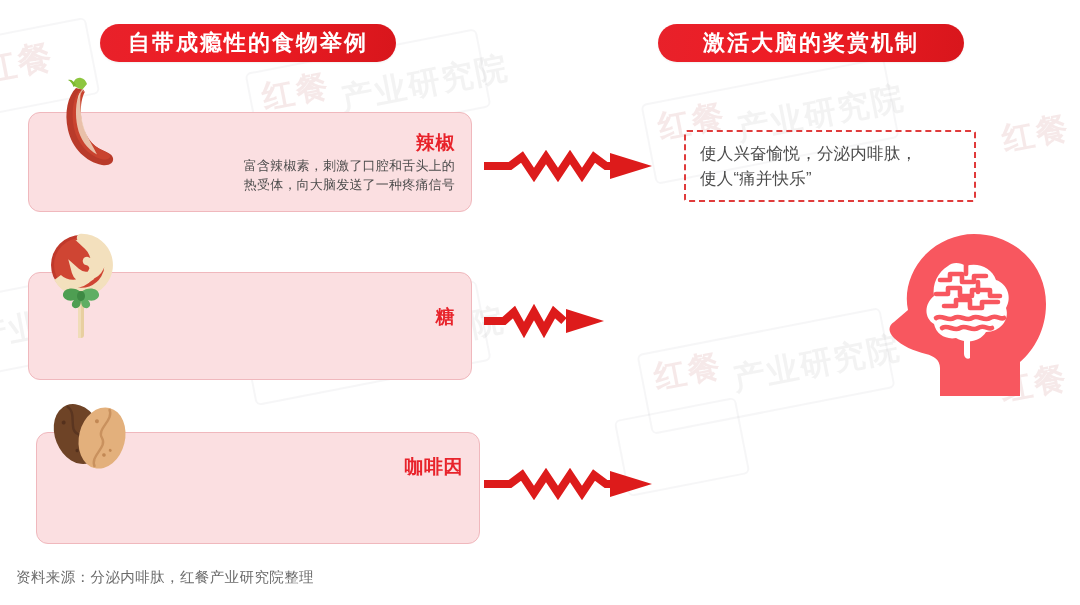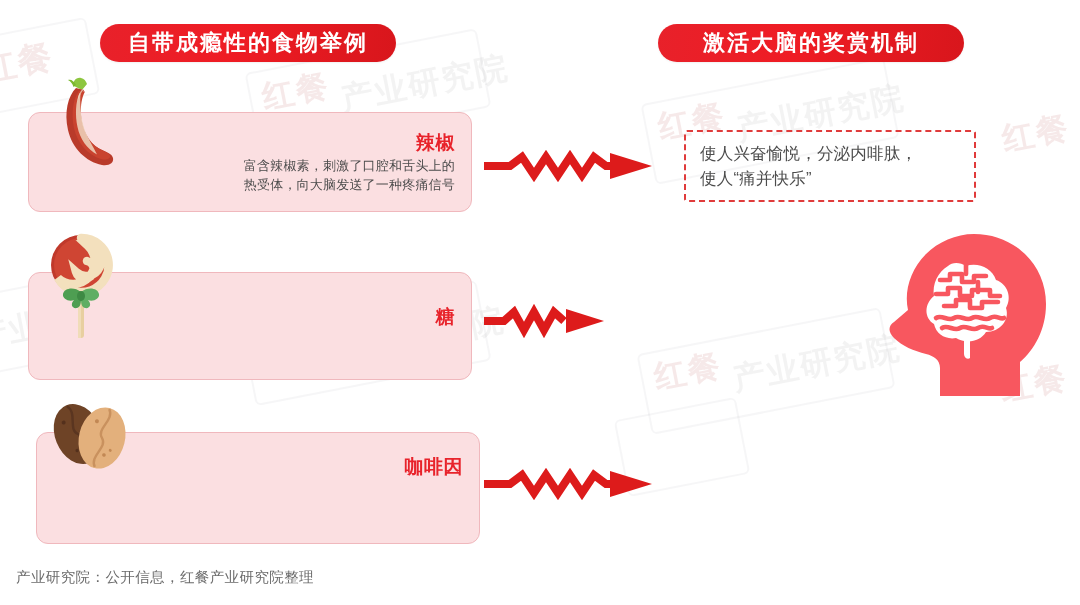--- a/index.html
+++ b/index.html
@@ -304,15 +304,15 @@
     </svg>
   </div>
 
   <div class="dash-box" id="dash-0">
     <div class="dash-text">使人兴奋愉悦，分泌内啡肽，
 使人“痛并快乐”</div>
   </div>
 
 
 
-  <div id="footer-source">产业研究院：公开信息，红餐产业研究院整理</div>
+  <div id="footer-source">资料来源：分泌内啡肽，红餐产业研究院整理</div>
 
 </div>
 
 </body></html>

